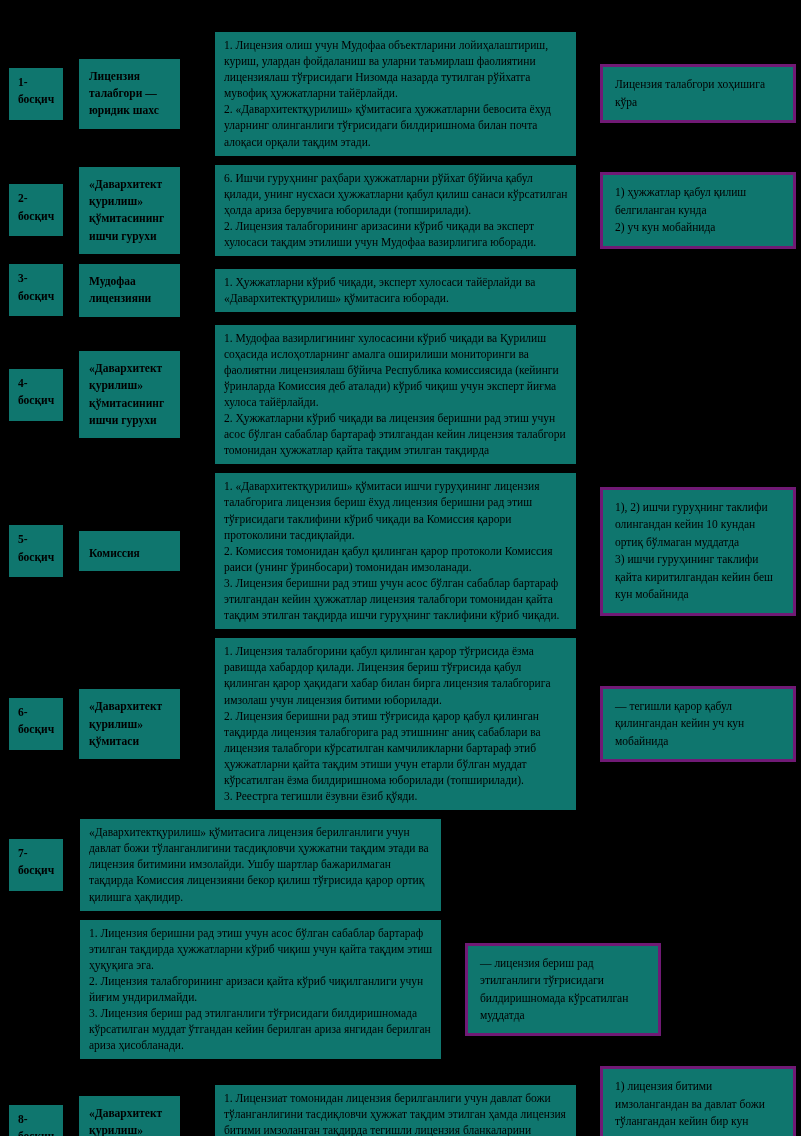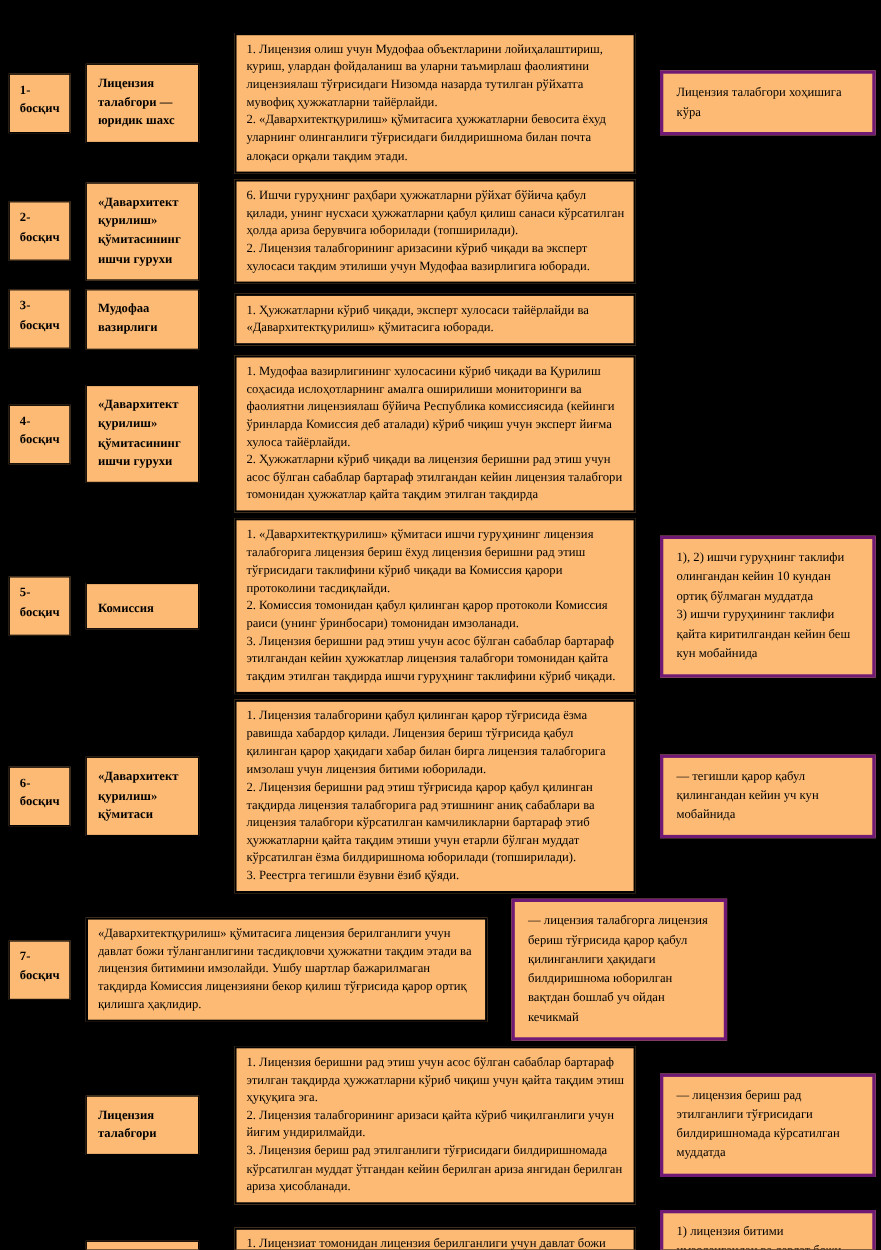--- a/index.html
+++ b/index.html
@@ -18,21 +18,21 @@
     padding: 30px 0 0 8px;
     display: flex;
     flex-direction: column;
     gap: 5px;
   }
   .row {
     display: flex;
     align-items: center;
   }
   .cell {
-    background: #fdba74;
+    background: #0f766e;
     color: #000000;
     box-sizing: border-box;
     font-size: 11.5px;
   }
   .stage {
     width: 56px;
     min-height: 54px;
     border: 1px solid #000;
     font-weight: bold;
     line-height: 1.5;
@@ -100,28 +100,32 @@
     <div class="cell stage">
       <span>2-босқич</span>
     </div>
     <div class="cell actor">
       <span>«Давархитект қурилиш» қўмитасининг ишчи гурухи</span>
     </div>
     <div class="cell desc">
       <span>6. Ишчи гуруҳнинг раҳбари  ҳужжатларни рўйхат бўйича қабул қилади, унинг нусхаси ҳужжатларни қабул қилиш санаси кўрсатилган ҳолда ариза берувчига юборилади (топширилади).
 2. Лицензия талабгорининг аризасини кўриб чиқади ва эксперт хулосаси тақдим этилиши учун Мудофаа вазирлигига юборади.</span>
     </div>
+    <div class="cell timing">
+      <span>1) ҳужжатлар қабул қилиш белгиланган  кунда
+2) уч кун мобайнида</span>
+    </div>
   </div>
 
   <div class="row">
     <div class="cell stage">
       <span>3-босқич</span>
     </div>
     <div class="cell actor">
-      <span>Мудофаа вазирлиги</span>
+      <span>Мудофаа лицензияни</span>
     </div>
     <div class="cell desc">
       <span>1. Ҳужжатларни кўриб чиқади, эксперт хулосаси тайёрлайди ва «Давархитектқурилиш» қўмитасига юборади.</span>
     </div>
   </div>
 
   <div class="row">
     <div class="cell stage">
       <span>4-босқич</span>
     </div>
@@ -169,31 +173,25 @@
     </div>
   </div>
 
   <div class="row">
     <div class="cell stage">
       <span>7-босқич</span>
     </div>
     <div class="cell desc">
       <span>«Давархитектқурилиш» қўмитасига лицензия берилганлиги учун давлат божи тўланганлигини тасдиқловчи ҳужжатни тақдим этади ва лицензия битимини имзолайди. Ушбу шартлар бажарилмаган тақдирда Комиссия лицензияни бекор қилиш тўғрисида қарор ортиқ қилишга ҳақлидир.</span>
     </div>
-    <div class="cell timing">
-      <span>— лицензия талабгорга лицензия бериш тўғрисида қарор қабул қилинганлиги ҳақидаги билдиришнома юборилган вақтдан бошлаб уч ойдан кечикмай</span>
-    </div>
   </div>
 
   <div class="row">
     <div class="cell stage invisible">
       <span></span>
-    </div>
-    <div class="cell actor">
-      <span>Лицензия талабгори</span>
     </div>
     <div class="cell desc">
       <span>1. Лицензия беришни рад этиш учун асос бўлган сабаблар бартараф этилган тақдирда ҳужжатларни  кўриб чиқиш учун қайта тақдим этиш ҳуқуқига эга.
 2. Лицензия талабгорининг аризаси қайта кўриб чиқилганлиги учун йиғим ундирилмайди.
 3. Лицензия бериш рад этилганлиги тўғрисидаги билдиришномада кўрсатилган муддат ўтгандан кейин берилган ариза янгидан берилган ариза ҳисобланади.</span>
     </div>
     <div class="cell timing">
       <span>— лицензия бериш рад этилганлиги тўғрисидаги билдиришномада кўрсатилган муддатда</span>
     </div>
   </div>

